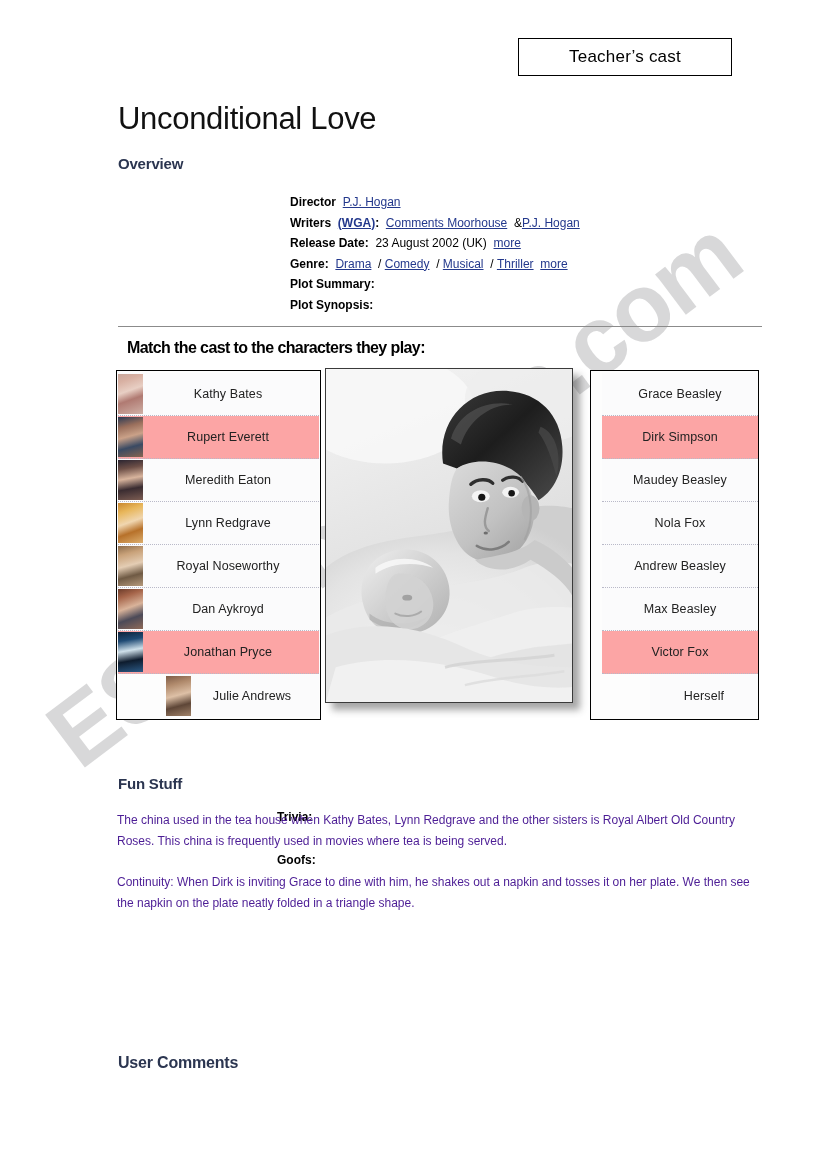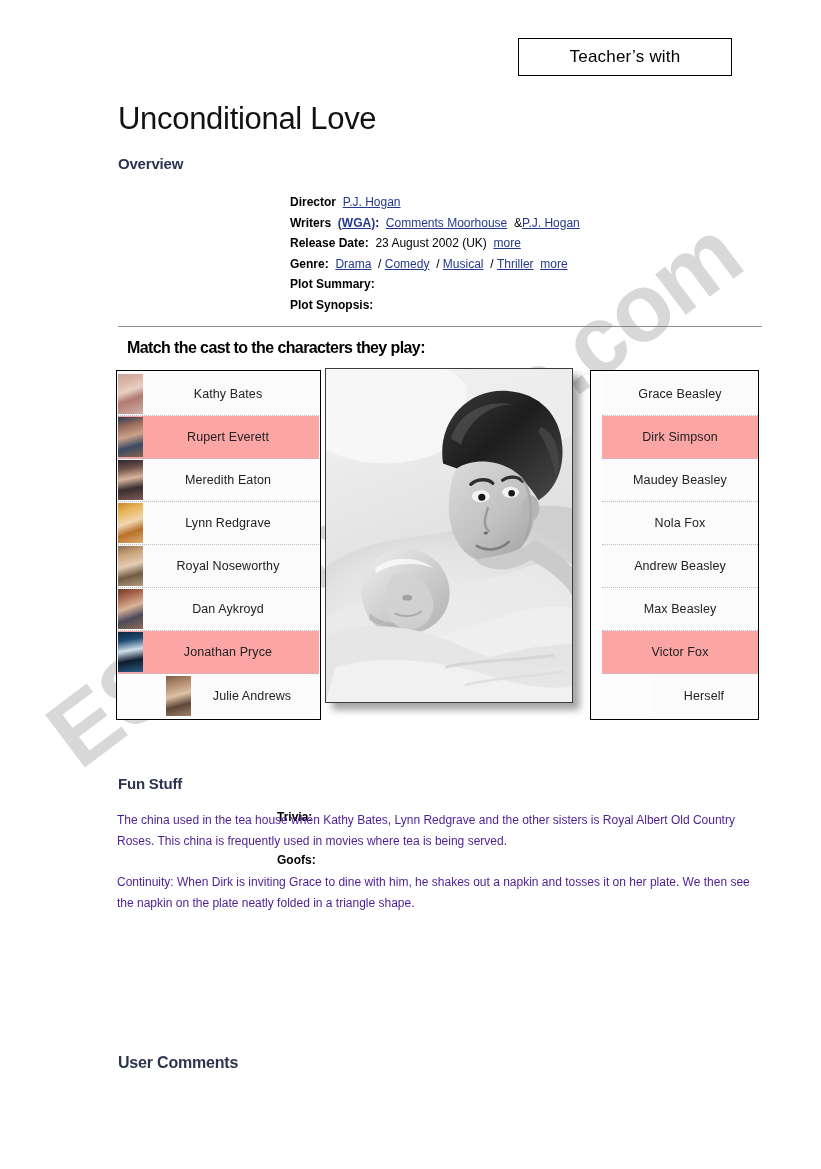--- a/index.html
+++ b/index.html
@@ -227,21 +227,21 @@
     color: #4c1d95;
     z-index: 10;
   }
   #trivia-text { top: 810px; }
   #goofs-text  { top: 872px; }
 </style>
 </head>
 <body>
 
 <div id="teacher-box">
-  <span>Teacher’s with</span>
+  <span>Teacher’s cast</span>
 </div>
 
 <div id="page-title">Unconditional Love</div>
 
 <div id="overview-heading" class="section-heading">Overview</div>
 
 <div id="meta-block">
   <div class="row">
     <span class="lbl">Director</span>
     <span>&nbsp;</span><a class="lnk" href="#">P.J. Hogan</a>

